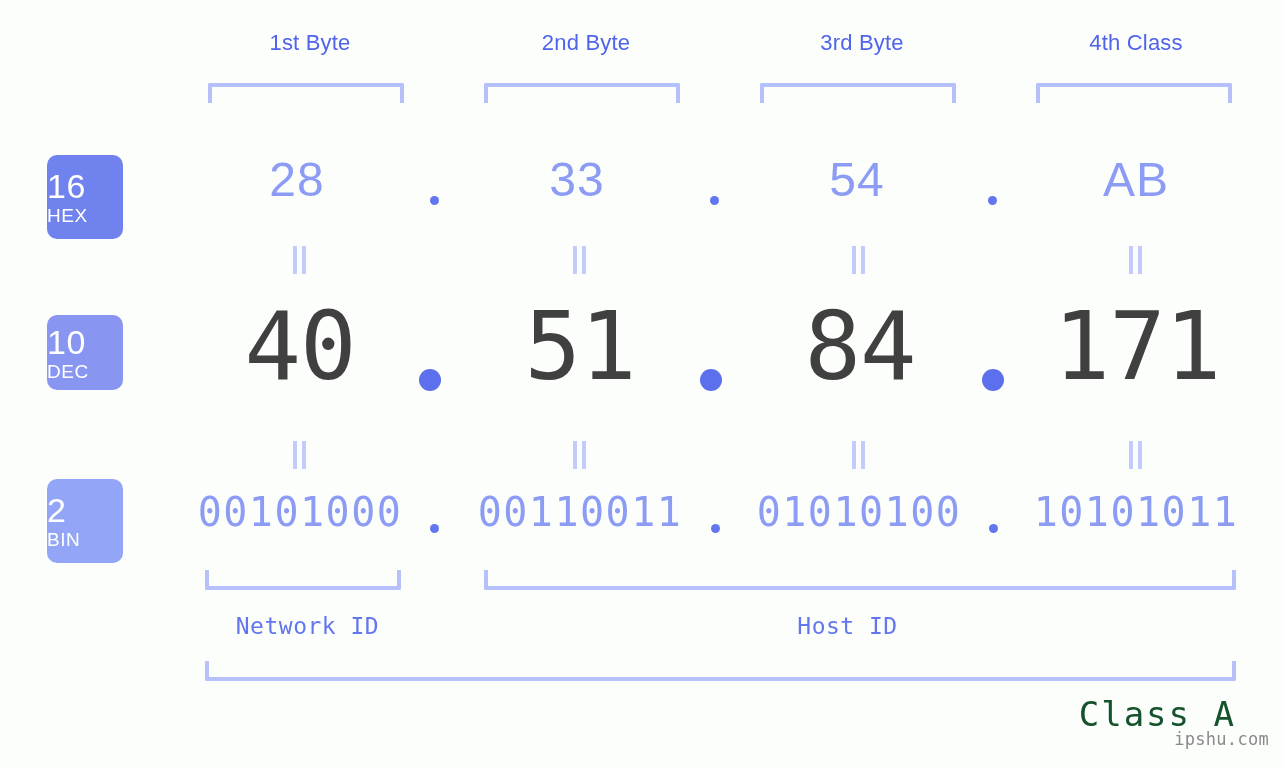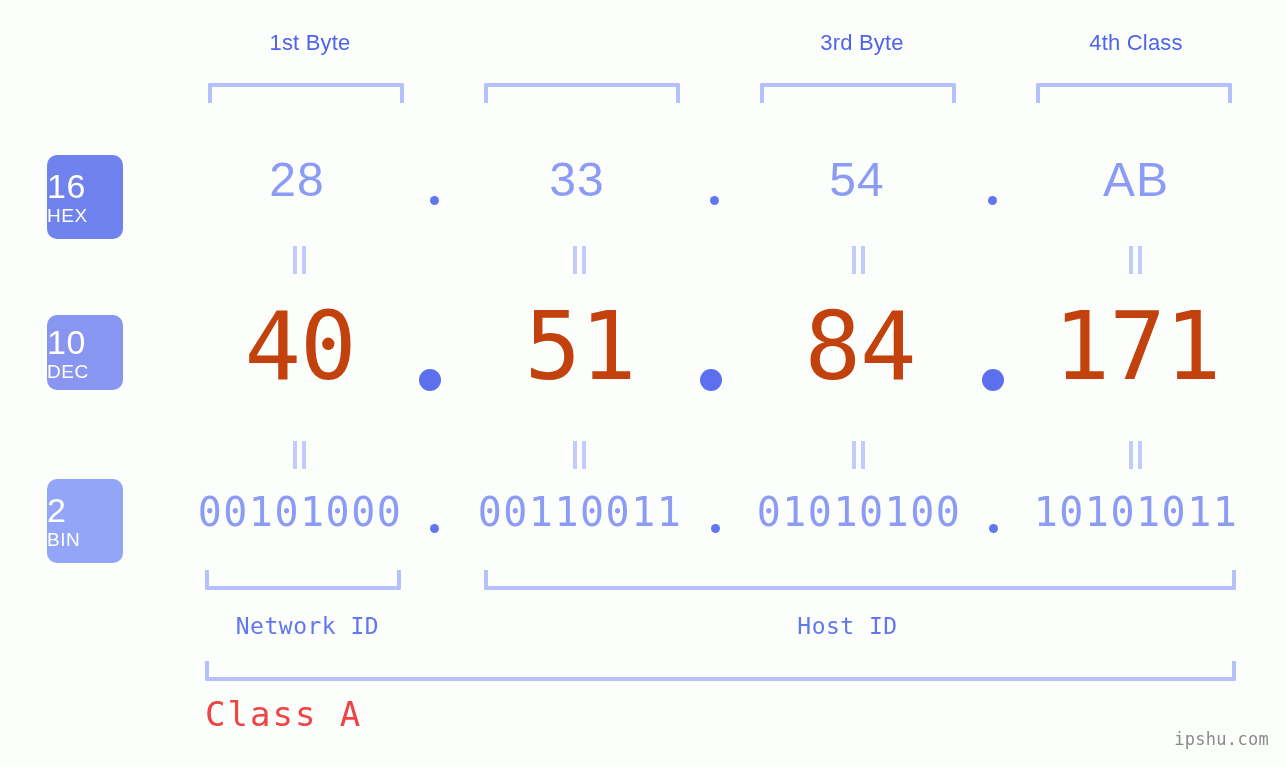--- a/index.html
+++ b/index.html
@@ -100,21 +100,21 @@
     font-family: "Liberation Sans", sans-serif;
     font-size: 48px;
     color: #8c9cf4;
     letter-spacing: 1px;
   }
 
   .dec-row .cell {
     top: 300px;
     font-family: "DejaVu Sans Mono", monospace;
     font-size: 94px;
-    color: #c2410c;
+    color: #404040;
     letter-spacing: -1px;
   }
 
   .bin-row .cell {
     top: 492px;
     font-family: "DejaVu Sans Mono", monospace;
     font-size: 40px;
     color: #8c9cf4;
     letter-spacing: 1.5px;
   }
@@ -151,24 +151,24 @@
     text-align: center;
     font-family: "DejaVu Sans Mono", monospace;
     font-size: 23px;
     color: #6276ef;
     line-height: 1;
     letter-spacing: 0.5px;
   }
 
   .class-label {
     position: absolute;
-    text-align: left;
+    text-align: right;
     font-family: "DejaVu Sans Mono", monospace;
     font-size: 34px;
-    color: #ef4444;
+    color: #14532d;
     line-height: 1;
     letter-spacing: 2px;
   }
 
   
   #watermark {
     position: absolute;
     right: 16px;
     bottom: 18px;
     font-family: "DejaVu Sans Mono", monospace;
@@ -176,20 +176,21 @@
     color: #8a8a8a;
     letter-spacing: 0.3px;
   }
 </style>
 </head>
 <body>
 
 <div id="stage">
 
   <div class="byte-header" style="left:190px;">1st Byte</div>
+  <div class="byte-header" style="left:466px;">2nd Byte</div>
   <div class="byte-header" style="left:742px;">3rd Byte</div>
   <div class="byte-header" style="left:1016px;">4th Class</div>
 
   <div class="bracket-down" style="left:208px; width:196px;"></div>
   <div class="bracket-down" style="left:484px; width:196px;"></div>
   <div class="bracket-down" style="left:760px; width:196px;"></div>
   <div class="bracket-down" style="left:1036px; width:196px;"></div>
 
   <div class="badge" id="badge-hex">
     <span class="num">16</span>

